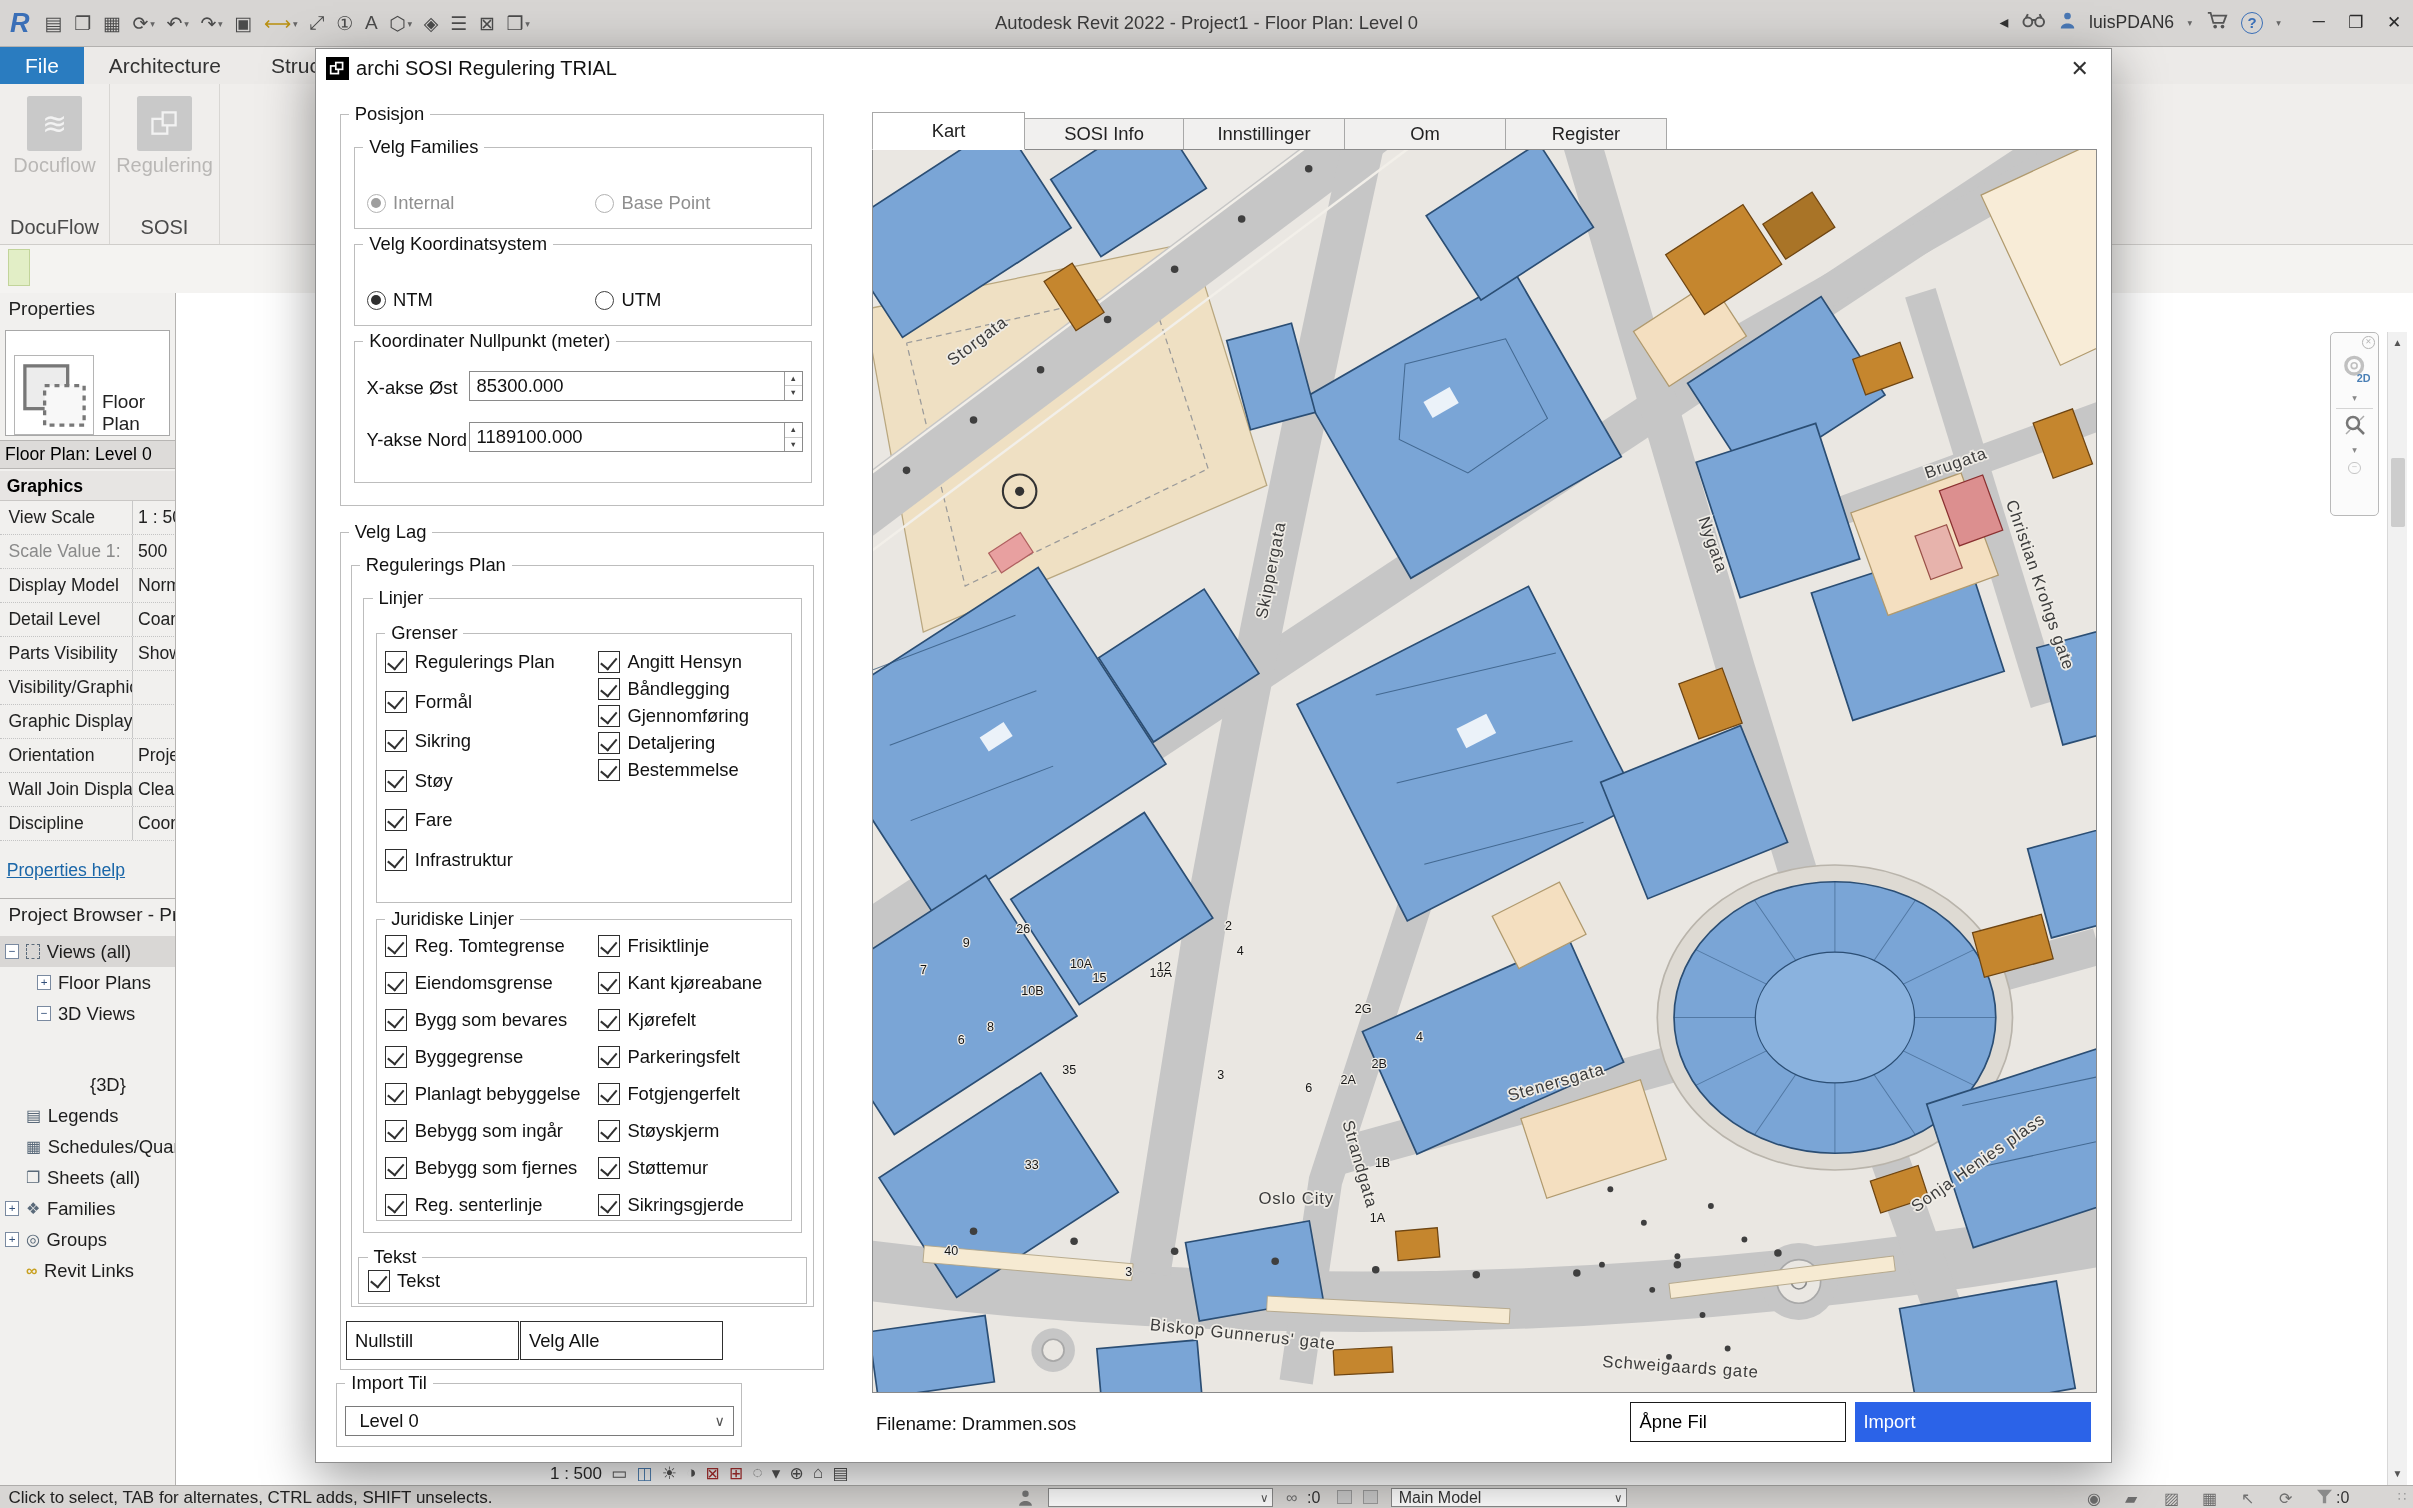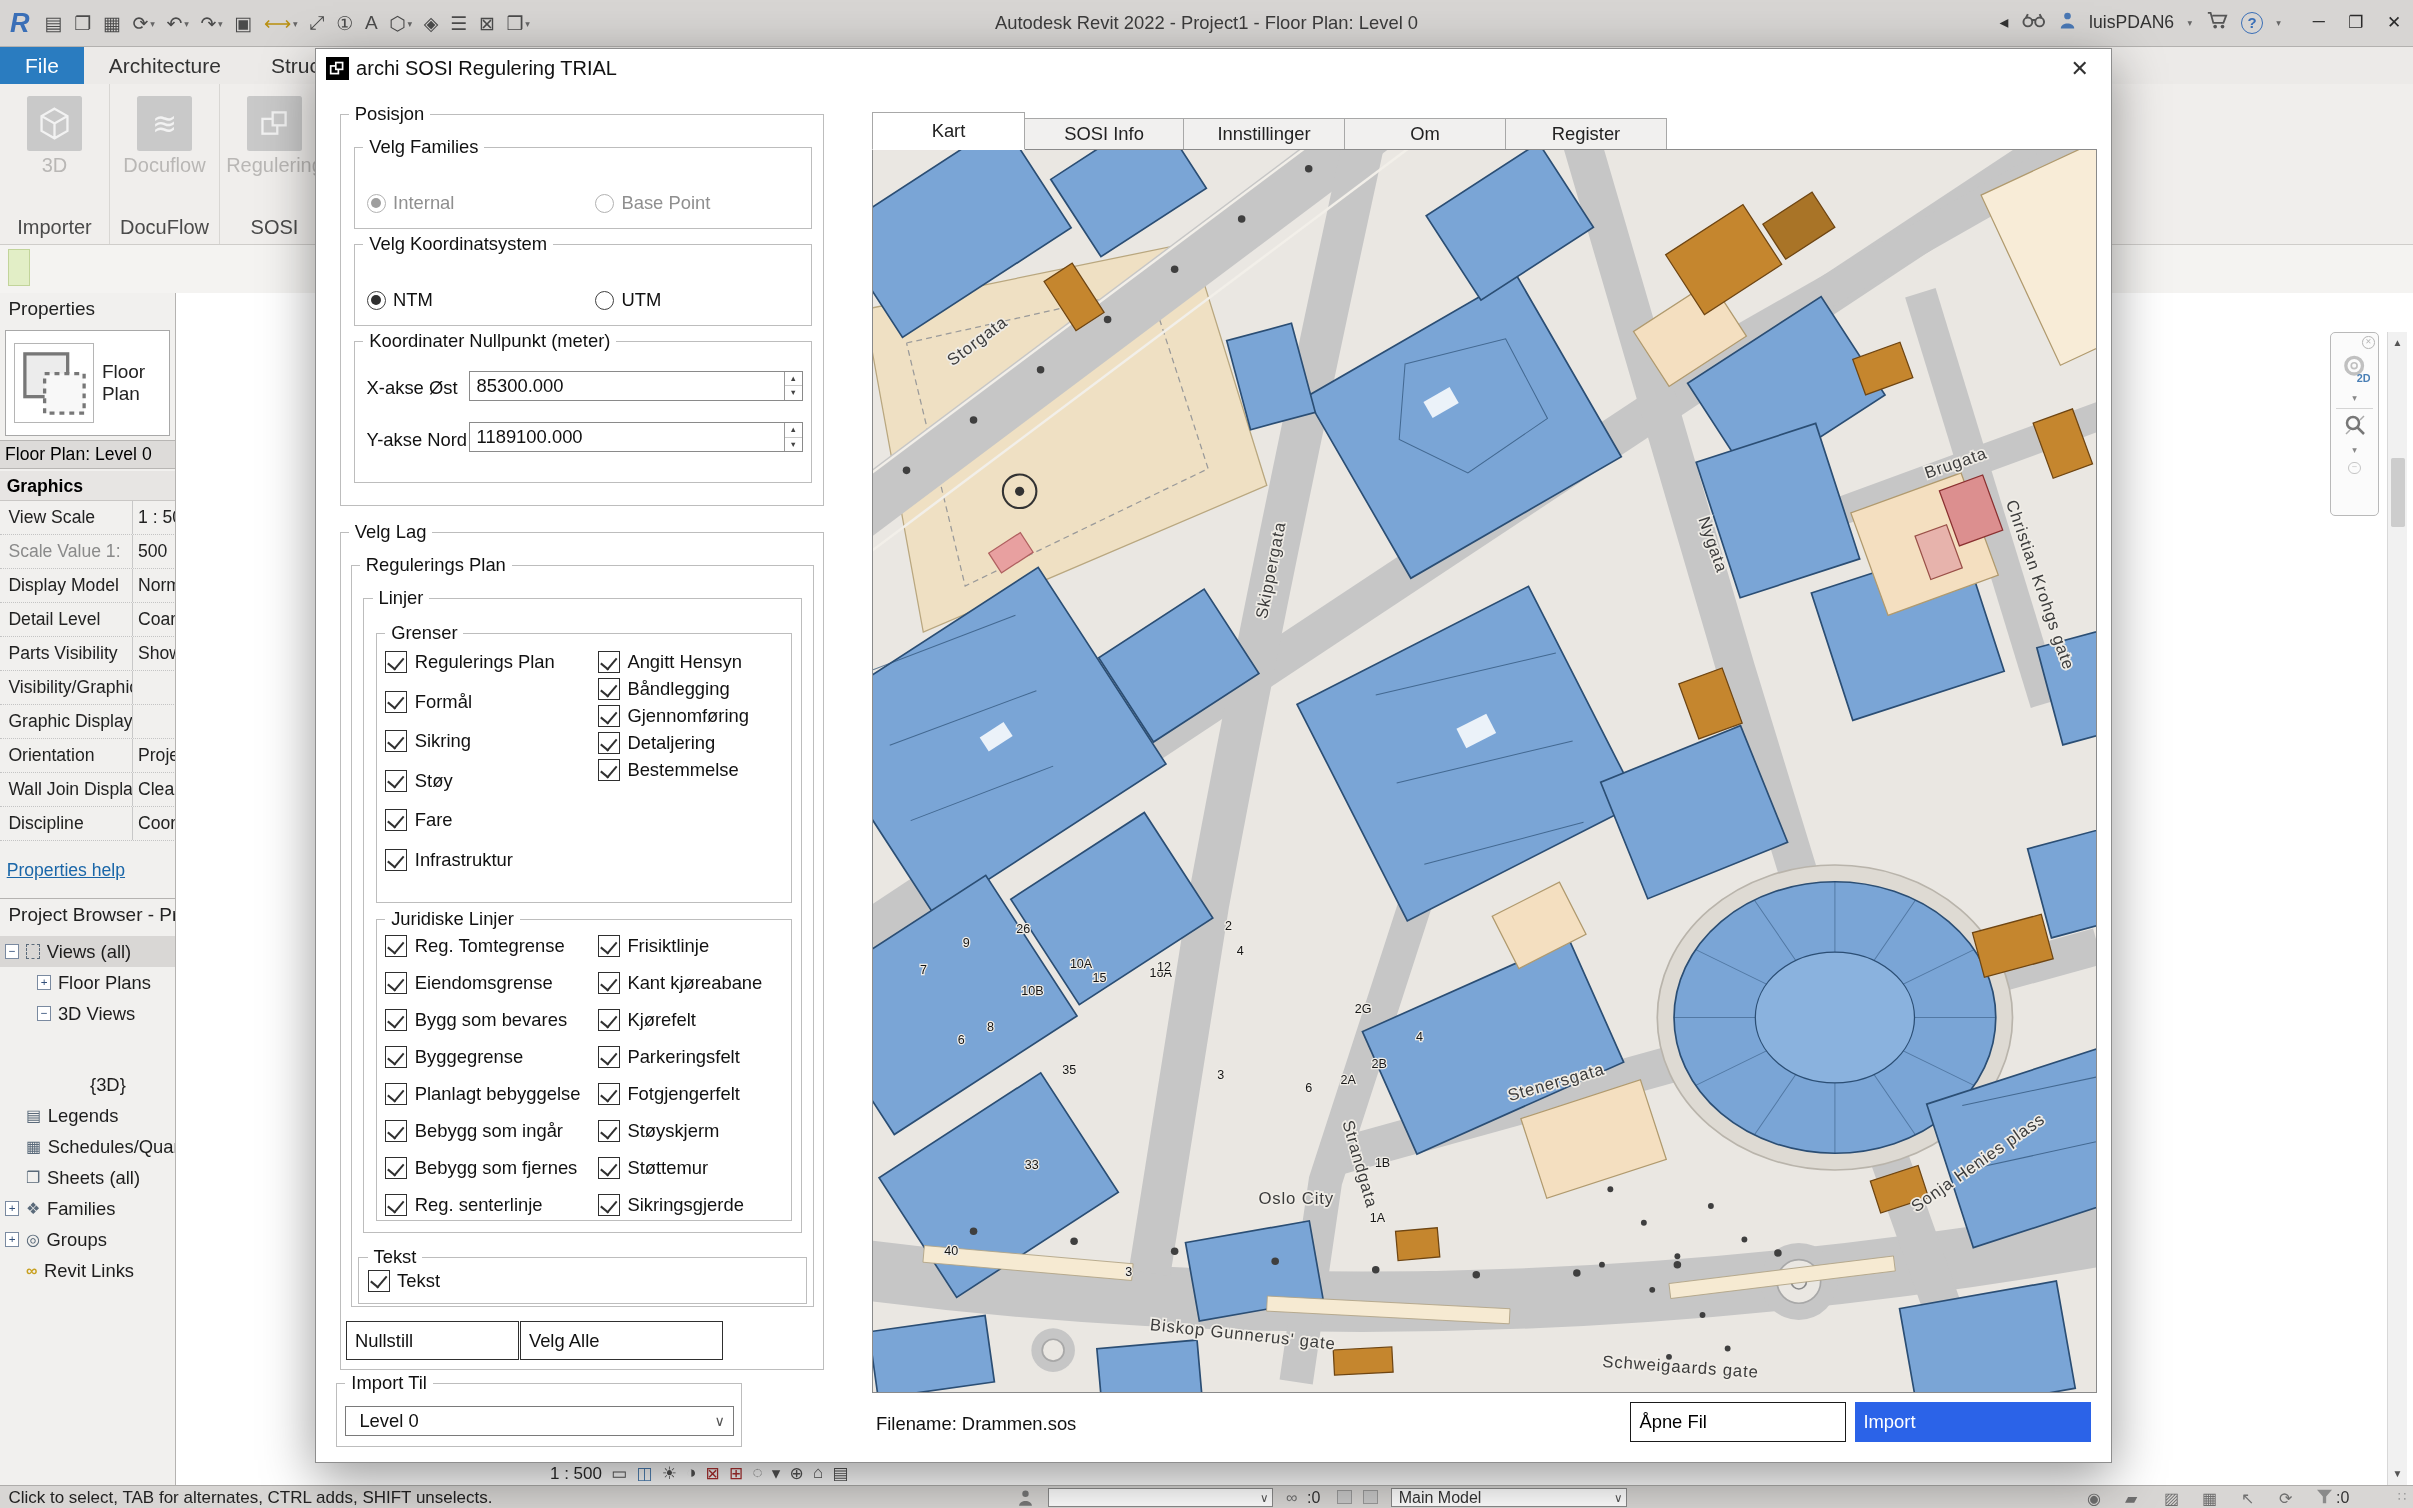--- a/index.html
+++ b/index.html
@@ -43,21 +43,21 @@
   .nav-caret{font-size:9.2px;color:#888}
   .nav-div{width:80%;border-top:0.8px solid #d5d5d5}
   .nav-minus{width:12.6px;height:12.6px;border:1.3px solid #c5c5c5;border-radius:50%;color:#c5c5c5;font-size:9.2px;line-height:9.2px;text-align:center;margin-top:1.7px}
   .collapse-caret{position:absolute;left:2385px;top:298px;font-size:12.6px;color:#333;letter-spacing:-2.5px}
 
   
   .palette{position:absolute;left:0;width:176px;background:#f1f0ee;border-right:0.8px solid #b5b3b1;overflow:hidden}
   .pal-props{top:293px;height:605px}
   .pal-browser{top:898px;height:587px;border-top:0.8px solid #b5b3b1}
   .pal-header{height:32px;line-height:32px;padding-left:8.4px;font-size:19px;color:#222;white-space:nowrap;overflow:hidden}
-  .type-box{position:absolute;left:5px;top:37px;width:165px;height:106px;background:#fff;border:0.8px solid #a8a8a8;display:flex;align-items:center}
+  .type-box{position:absolute;left:5px;top:37px;width:165px;height:106px;background:#fff;border:0.8px solid #a8a8a8;display:flex;align-items:flex-end}
   .type-thumb{width:80px;height:80px;border:0.8px solid #b5b5b5;margin-left:7.5px;background:#fff}
   .type-label{font-size:19px;color:#222;margin-left:8.4px}
   .type-bar{position:absolute;left:0;top:147px;width:176px;height:28.5px;background:#dddbd9;border-top:0.8px solid #b8b6b4;border-bottom:0.8px solid #b8b6b4;font-size:17.6px;line-height:27px;padding-left:5px;white-space:nowrap;overflow:hidden}
   .sec-header{position:absolute;left:0;top:178px;width:176px;height:30px;background:#e7e5e3;font-size:17.6px;font-weight:bold;line-height:30px;padding-left:6.7px;border-bottom:0.8px solid #c9c7c5}
   .prop-rows{position:absolute;left:0;top:208px;width:176px}
   .prow{height:34px;display:flex;border-bottom:0.8px dotted #c4c4c4;font-size:17.6px;align-items:center}
   .prow .pl{width:132px;padding-left:8.4px;white-space:nowrap;overflow:hidden;color:#222}
   .prow .pv{flex:1;border-left:0.8px solid #c8c8c8;padding-left:5px;white-space:nowrap;overflow:hidden;color:#222;height:100%;display:flex;align-items:center}
   .prow.dis .pl{color:#8a8a8a}
   .props-help{position:absolute;left:6.7px;top:567px;font-size:17.6px;color:#1a66a8;text-decoration:underline}
@@ -183,29 +183,20 @@
       </span>
   </div>
 </div>
 
 <div class="ribbon-tabs" id="rtabs">
     <div class="rtab active">File</div>
     <div class="rtab">Architecture</div>
     <div class="rtab">Structure</div>
   </div>
 <div class="ribbon-body" id="rpanels">
-    <div class="rpanel">
-      <div class="rtile">
-        <svg width="37" height="37" viewBox="0 0 40 40">
-          <path d="M20 4 L34 12 V28 L20 36 L6 28 V12 Z M6 12 L20 20 L34 12 M20 20 V36" fill="none" stroke="#f2f2f2" stroke-width="2.5"></path>
-        </svg>
-      </div>
-      <div class="rbtn-label">3D</div>
-      <div class="rpanel-label">Importer</div>
-    </div>
     <div class="rpanel">
       <div class="rtile">
         <span class="wave">≋</span>
       </div>
       <div class="rbtn-label">Docuflow</div>
       <div class="rpanel-label">DocuFlow</div>
     </div>
     <div class="rpanel">
       <div class="rtile">
         <svg width="37" height="37" viewBox="0 0 40 40">

